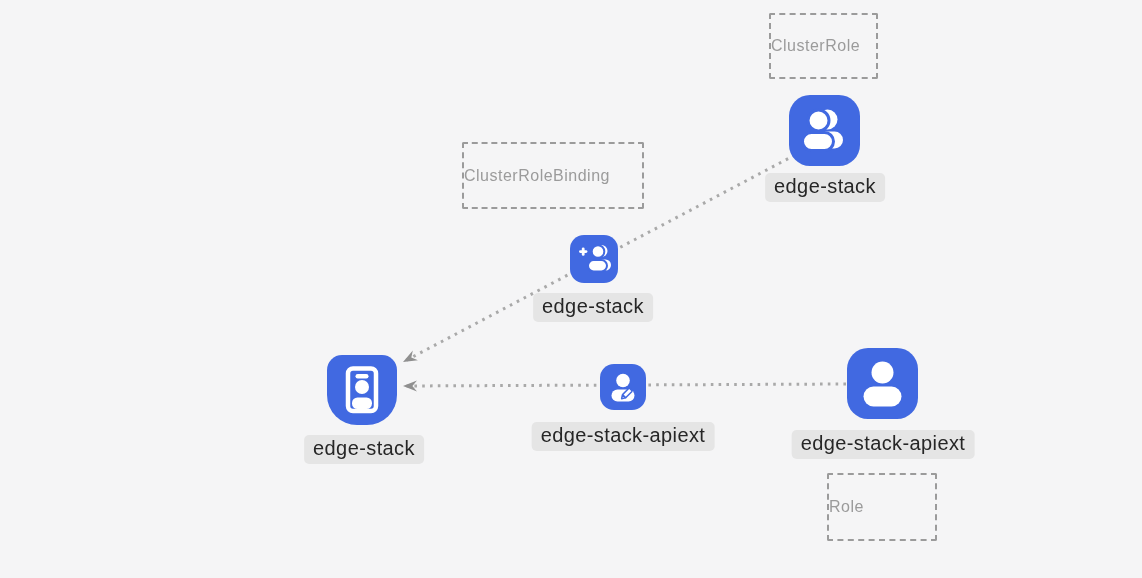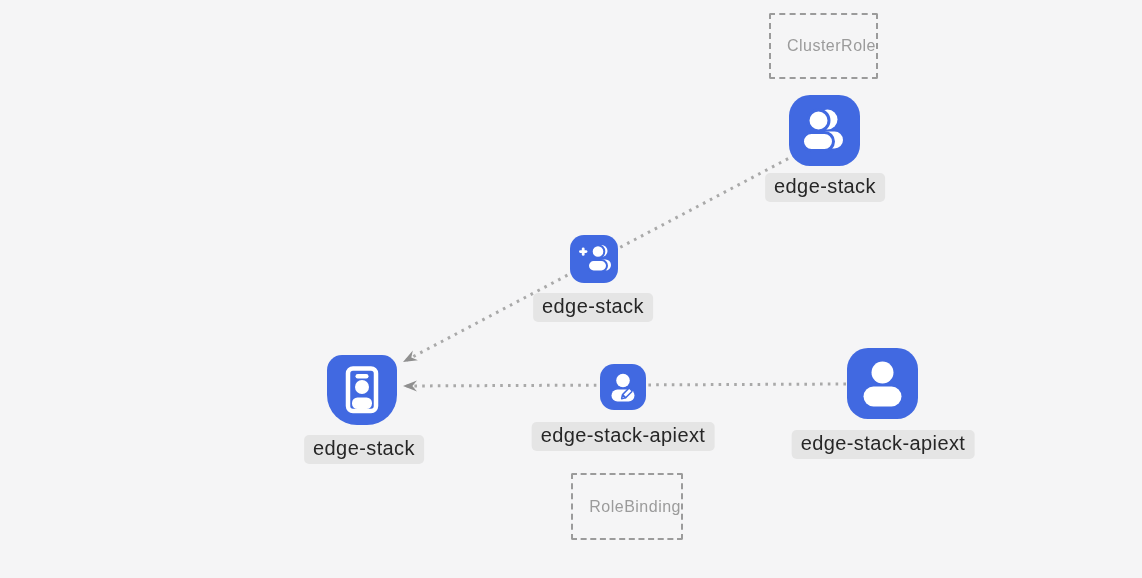--- a/index.html
+++ b/index.html
@@ -14,21 +14,21 @@
     overflow:hidden;
   }
   .edges-svg{
     position:absolute;left:0;top:0;z-index:1;
     pointer-events:none;
   }
   .dashed-box{
     position:absolute;z-index:2;
     border:2px dashed #9b9b9b;
     border-radius:2px;
-    display:flex;align-items:center;justify-content:flex-end;
+    display:flex;align-items:center;justify-content:flex-start;
     color:#9b9b9b;
     font-size:16px;
     letter-spacing:0.5px;
     box-sizing:border-box;
     background:transparent;
   }
   .node-icon{
     position:absolute;z-index:3;
     background:#4169e1;
     display:flex;align-items:center;justify-content:center;
@@ -58,26 +58,29 @@
       </marker>
     </defs>
     <path d="M795,155 L403,362" fill="none" stroke="#a9a9a9" stroke-width="3" stroke-dasharray="2.6 5.2" marker-end="url(#dart)"></path>
     <path d="M846,384 L403,386" fill="none" stroke="#a9a9a9" stroke-width="3" stroke-dasharray="2.6 5.2" marker-end="url(#dart)"></path>
   </svg>
 
   <div class="dashed-box" style="left:769px;top:13px;width:109px;height:66px">
     <span>ClusterRole</span>
   </div>
 
+  <div class="dashed-box" style="left:462px;top:142px;width:182px;height:67px">
+    <span>ClusterRoleBinding</span>
+  </div>
 
 
-  <div class="dashed-box" style="left:571px;top:473px;width:112px;height:67px">
-    <span>RoleBinding</span>
+
+  <div class="dashed-box" style="left:827px;top:473px;width:110px;height:68px">
+    <span>Role</span>
   </div>
-
 
   <div class="node-icon" style="left:789px;top:95px;width:71px;height:71px;border-radius:21px">
     <svg viewBox="0 0 71 71">
       <circle cx="38.5" cy="24.5" r="10" fill="#ffffff"></circle>
       <rect x="25" y="36.5" width="29" height="17" rx="8.5" fill="#ffffff"></rect>
       <circle cx="29.5" cy="25.5" r="10.5" fill="#ffffff" stroke="#4169e1" stroke-width="3"></circle>
       <rect x="13.5" y="37.5" width="31" height="18" rx="9" fill="#ffffff" stroke="#4169e1" stroke-width="3"></rect>
     </svg>
   </div>
   <div class="node-label" style="left:825px;top:173px">edge-stack</div>

